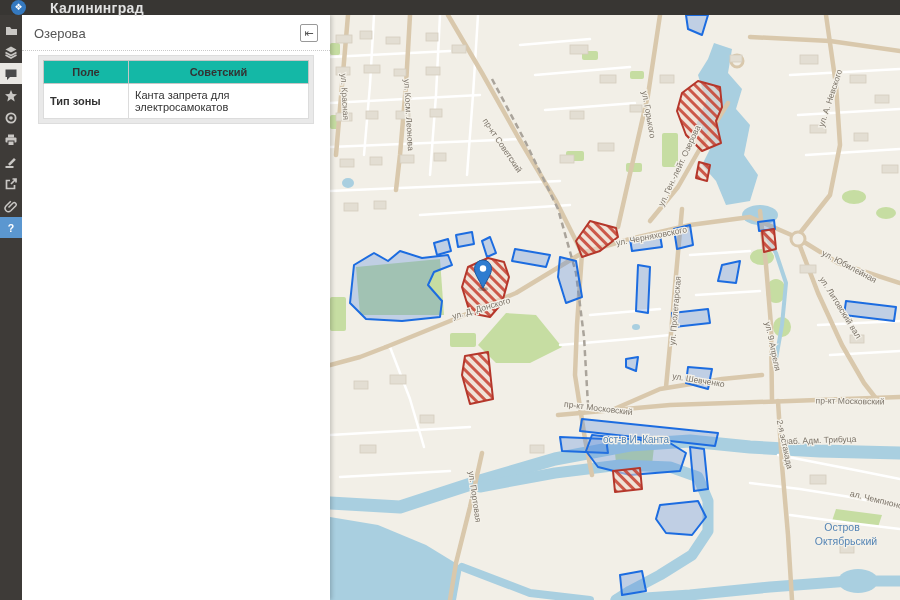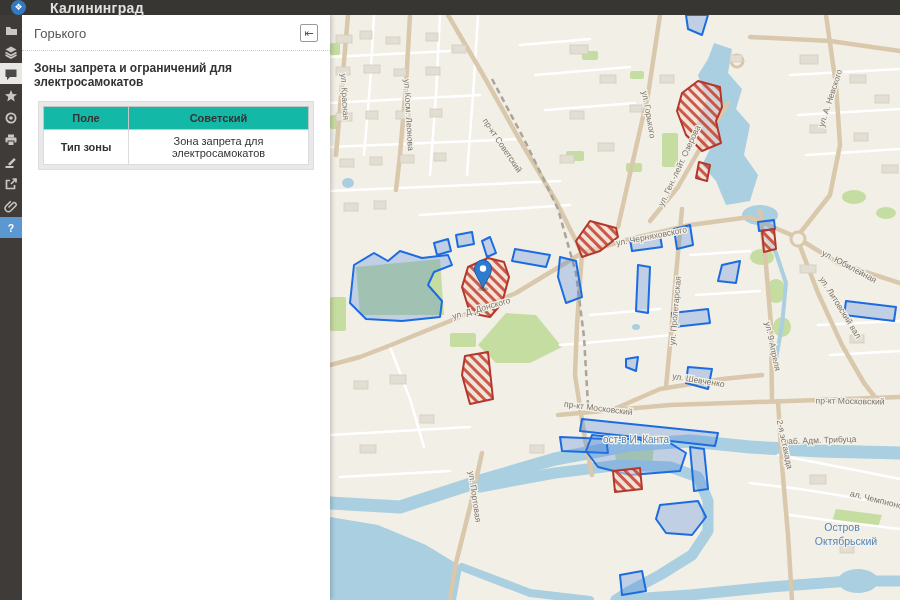--- a/index.html
+++ b/index.html
@@ -26,21 +26,21 @@
          z-index:4;box-sizing:border-box;box-shadow:2px 0 4px rgba(0,0,0,.18);}
   .panel-head{display:flex;justify-content:space-between;align-items:center;
               padding:9px 12px 8px 12px;border-bottom:1px dotted #c9c9c9;}
   .panel-title{font-size:13px;color:#555;}
   .back-btn{width:18px;height:18px;border:1px solid #999;background:#fff;border-radius:2px;
             font-size:11px;color:#555;line-height:16px;text-align:center;padding:0;cursor:pointer;}
   .panel-sub{font-weight:bold;font-size:12px;color:#333;padding:10px 12px 8px 12px;}
   .attr-table{margin:4px 16px;background:#e9e9e9;border:1px solid #ddd;padding:4px;}
   .attr-table table{width:100%;border-collapse:collapse;font-size:11px;color:#333;background:#fff;}
   .attr-table th{background:#14b8a6;font-weight:bold;padding:5px 2px;border:1px solid #c6c6c6;text-align:center;}
-  .attr-table td{padding:5px 6px;border:1px solid #dcdcdc;text-align:center;}
+  .attr-table td{padding:5px 6px;border:1px solid #dcdcdc;text-align:left;}
   .attr-table th:first-child,.attr-table td:first-child{width:72px;}
   .attr-table td:first-child{font-weight:bold;}
 </style>
 </head>
 <body>
 
 <div class="app">
 
   <div class="map-wrap">
     <svg id="mapsvg" width="570" height="585" viewBox="0 0 570 585" xmlns="http://www.w3.org/2000/svg">
@@ -289,35 +289,34 @@
       </div>
       <div class="tool accent">
         <svg width="14" height="14" viewBox="0 0 14 14">
           <text x="7" y="11" font-size="10.5" font-weight="bold" text-anchor="middle" fill="#ffffff" font-family="Liberation Sans,sans-serif">?</text>
         </svg>
       </div>
     </nav>
 
   <aside class="panel">
     <div class="panel-head">
-      <span class="panel-title">Горького</span>
+      <span class="panel-title">Озерова</span>
       <button class="back-btn">⇤</button>
     </div>
-    <div class="panel-sub">Зоны запрета и ограничений для электросамокатов</div>
     <div class="attr-table">
       <table>
         <thead>
           <tr>
             <th>Поле</th>
             <th>Советский</th>
           </tr>
         </thead>
         <tbody>
           <tr>
             <td>Тип зоны</td>
-            <td>Зона запрета для электросамокатов</td>
+            <td>Канта запрета для электросамокатов</td>
           </tr>
         </tbody>
       </table>
     </div>
   </aside>
 
 </div>
 
 </body></html>

